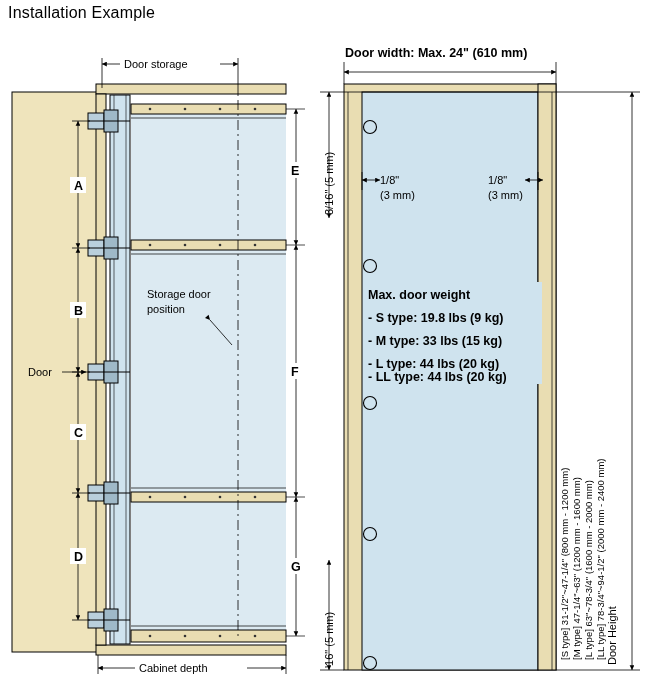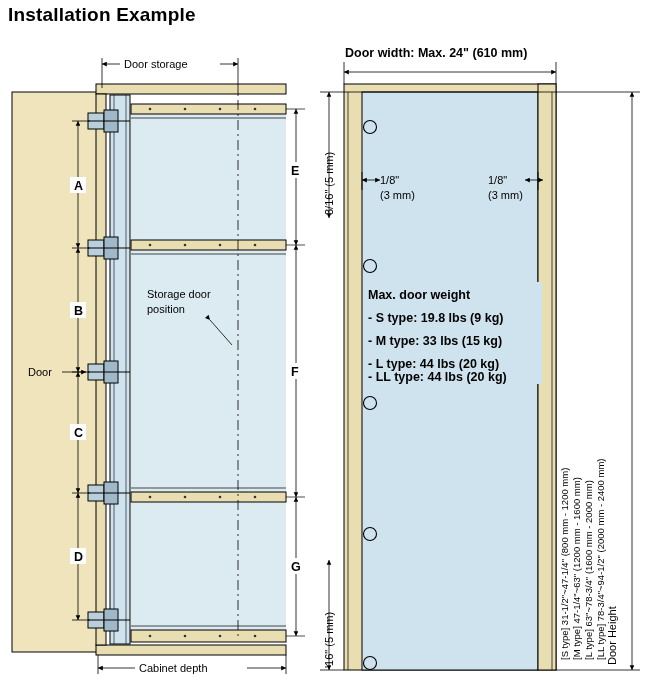--- a/index.html
+++ b/index.html
@@ -6,21 +6,21 @@
   body{
     width:651px;height:700px;
     background:#ffffff;
     font-family:"Liberation Sans", sans-serif;
     color:#000;
     position:relative;
     overflow:hidden;
   }
   .title{
     position:absolute;left:8px;top:4px;
-    font-size:19px;font-weight:bold;letter-spacing:.2px;
+    font-size:16px;font-weight:normal;letter-spacing:.2px;
   }
   svg{position:absolute;left:0;top:0;}
   text{font-family:"Liberation Sans", sans-serif;}
   .lbl{font-size:11px;}
   .lbl-b{font-size:12.5px;font-weight:bold;}
   .lbl-s{font-size:9.5px;}
 </style>
 </head>
 <body>
 

